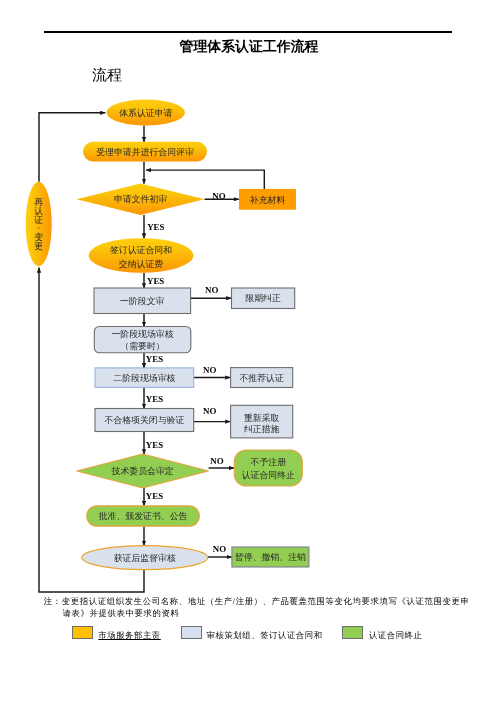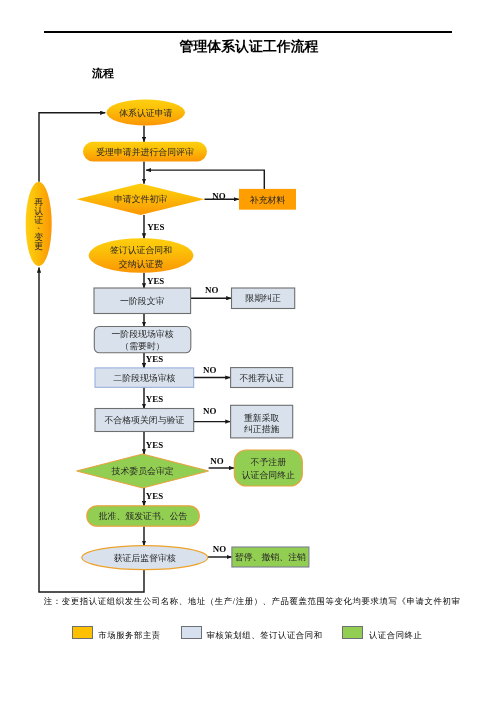--- a/index.html
+++ b/index.html
@@ -3,21 +3,21 @@
 <meta charset="utf-8">
 <title>管理体系认证工作流程</title>
 <style>
   html,body{margin:0;padding:0;background:#ffffff;}
   body{width:496px;height:702px;overflow:hidden;
        font-family:"Liberation Serif",serif;color:#000;}
   #page{position:relative;width:445px;height:702px;}
   .hrule{position:absolute;left:44px;top:31px;width:408px;height:2px;background:#000;}
   .title{position:absolute;left:1px;top:38px;width:496px;text-align:center;
          font-size:13.9px;font-weight:bold;letter-spacing:0;}
-  .subtitle{position:absolute;left:92px;top:66px;font-size:11px;font-weight:bold;}
+  .subtitle{position:absolute;left:92px;top:66px;font-size:15px;font-weight:normal;}
   svg.flow{position:absolute;left:0;top:0;width:496px;height:702px;overflow:visible;}
   text.nl{font-family:"Liberation Serif",serif;font-size:8.9px;fill:#262626;}
   text.el{font-family:"Liberation Serif",serif;font-size:8.9px;fill:#000;font-weight:700;}
   .note{position:absolute;left:43.8px;top:596px;width:430px;font-size:8.4px;letter-spacing:0.62px;line-height:11.8px;
         text-indent:0;white-space:nowrap;}
   .note .l2{padding-left:18.8px;display:block;}
   .legend{position:absolute;left:0;top:626px;width:496px;height:18px;}
   .sw{position:absolute;width:21px;height:13px;border:1.2px solid #6e6e75;box-sizing:border-box;}
   .lg-label{position:absolute;font-size:8.4px;letter-spacing:0.55px;top:4px;white-space:nowrap;}
 </style>
@@ -159,24 +159,24 @@
         <text x="145.8" y="401.8" class="el">YES</text>
         <text x="203" y="413.8" class="el">NO</text>
         <text x="145.8" y="447.8" class="el">YES</text>
         <text x="210.3" y="463.8" class="el">NO</text>
         <text x="145.8" y="498.6" class="el">YES</text>
         <text x="212.8" y="552.4" class="el">NO</text>
       </g>
   </svg>
 
   <div class="note">
-    <span>注：变更指认证组织发生公司名称、地址（生产/注册）、产品覆盖范围等变化均要求填写《申请文件初审</span>
+    <span>注：变更指认证组织发生公司名称、地址（生产/注册）、产品覆盖范围等变化均要求填写《认证范围变更申</span><span class="l2">请表》并提供表中要求的资料</span>
   </div>
 
   <div class="legend">
       <div class="sw" style="left: 71.7px; top: 0px; background: rgb(255, 192, 0);"></div>
-      <div class="lg-label" style="left: 98.3px;">市场服务部主责</div>
+      <div class="lg-label" style="left: 98.3px; text-decoration: underline;">市场服务部主责</div>
       <div class="sw" style="left: 181px; top: 0px; background: rgb(215, 224, 239);"></div>
       <div class="lg-label" style="left: 206.6px;">审核策划组、签订认证合同和</div>
       <div class="sw" style="left: 342.2px; top: 0px; background: rgb(146, 206, 82);"></div>
       <div class="lg-label" style="left: 368.9px;">认证合同终止</div>
     </div>
 </div>
 
 </body></html>

